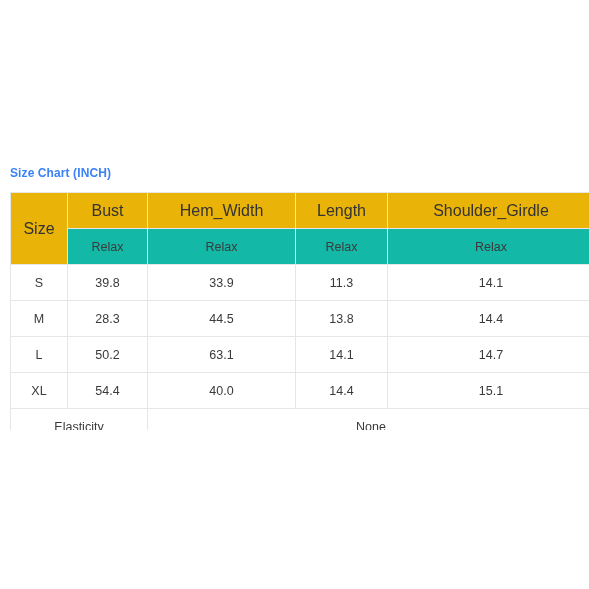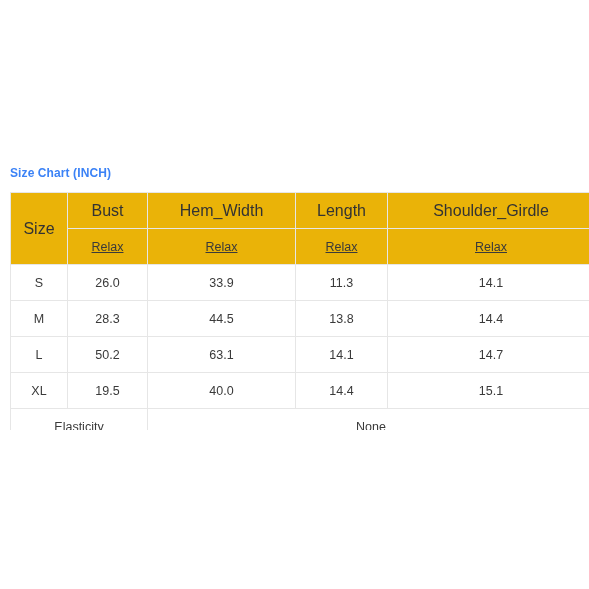--- a/index.html
+++ b/index.html
@@ -81,23 +81,22 @@
     font-size: 16px;
   }
   th.size-head {
     background: #fafafa;
     font-weight: bold;
     color: #333333;
     height: 70px;
   }
   tr.head-row-2 td {
     height: 35px;
-    background: #eab308;
+    background: #14b8a6;
     color: #3a3a3a;
-    text-decoration: underline;
   }
 
   
   tr.data-row td {
     height: 35px;
   }
 
   
   tr.foot-row td {
     height: 35px;
@@ -130,42 +129,42 @@
         <tr class="head-row-2">
           <td>Relax</td>
           <td>Relax</td>
           <td>Relax</td>
           <td>Relax</td>
         </tr>
       </thead>
       <tbody>
         <tr class="data-row">
           <td>S</td>
-          <td>26.0</td>
+          <td>39.8</td>
           <td>33.9</td>
           <td>11.3</td>
           <td>14.1</td>
         </tr>
         <tr class="data-row">
           <td>M</td>
           <td>28.3</td>
           <td>44.5</td>
           <td>13.8</td>
           <td>14.4</td>
         </tr>
         <tr class="data-row">
           <td>L</td>
           <td>50.2</td>
           <td>63.1</td>
           <td>14.1</td>
           <td>14.7</td>
         </tr>
         <tr class="data-row">
           <td>XL</td>
-          <td>19.5</td>
+          <td>54.4</td>
           <td>40.0</td>
           <td>14.4</td>
           <td>15.1</td>
         </tr>
         <tr class="foot-row">
           <td colspan="2">Elasticity</td>
           <td colspan="3">None</td>
         </tr>
       </tbody>
     </table>

